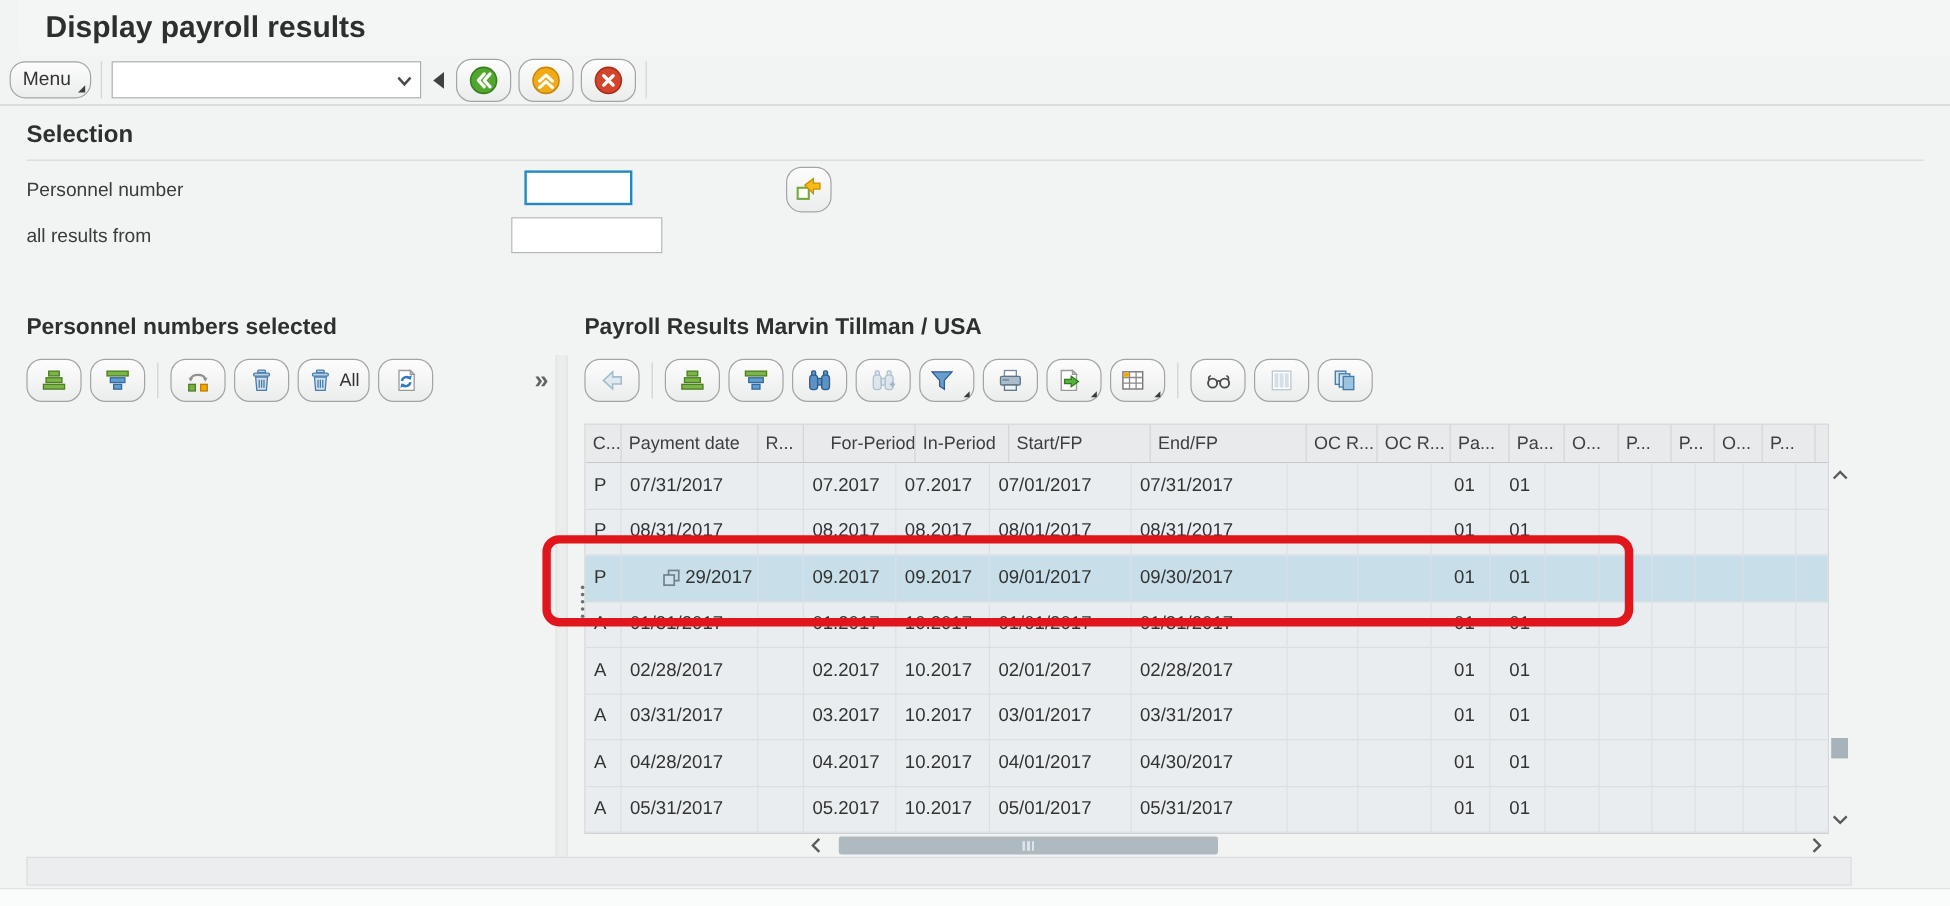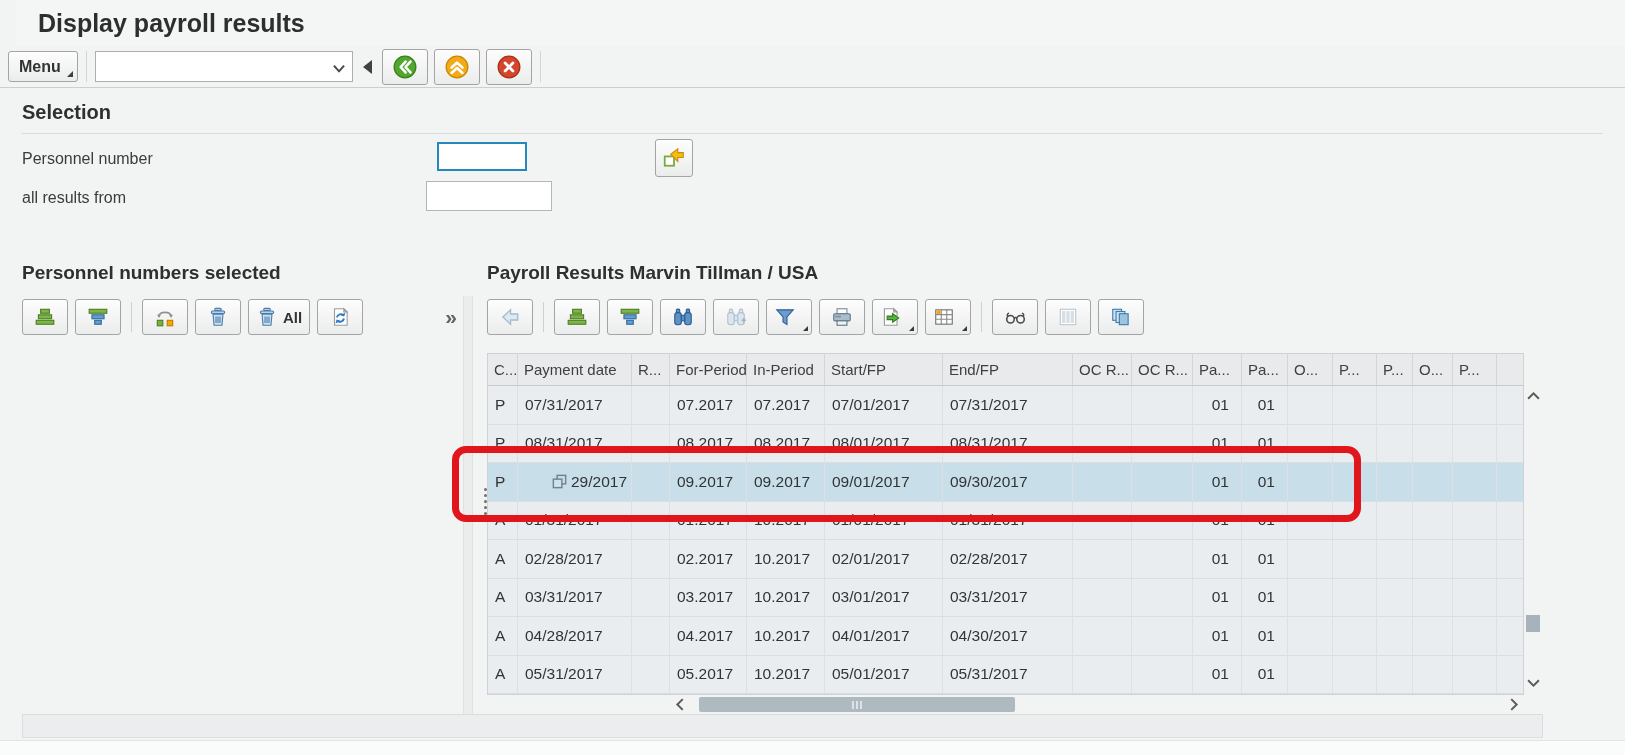--- a/index.html
+++ b/index.html
@@ -5,21 +5,21 @@
   html,body{margin:0;padding:0;background:#e9eaea;}
   .screen{position:relative;width:1625px;height:755px;background:#f2f3f3;overflow:hidden;
           font-family:"Liberation Sans",sans-serif;color:#333;}
   .abs{position:absolute;}
 
   
   .titlebar{left:16px;top:0;width:100%;height:46px;background:#f4f5f5;}
   .title{margin:0;padding:9px 0 0 22px;font-size:25px;font-weight:700;color:#2d2e2e;}
   .top-toolbar{left:0;top:46px;width:100%;height:42px;border-bottom:1px solid #cdced0;
                display:flex;align-items:center;gap:8px;padding-left:8px;box-sizing:border-box;background:#f2f3f3;}
-  .btnc{background:linear-gradient(#fdfdfd,#ebecec);border:1px solid #a2a4a6;border-radius:3px;cursor:pointer;font-weight:bold;}
+  .btnc{background:linear-gradient(#fdfdfd,#ebecec);border:1px solid #a2a4a6;border-radius:13px;cursor:pointer;}
   .menu-btn{position:relative;height:31px;min-width:66px;font-size:16px;color:#333;
             padding:0 16px 0 10px;text-align:left;font-family:inherit;}
   .corner{position:absolute;right:4px;bottom:4px;width:0;height:0;
           border-left:6px solid transparent;border-bottom:6px solid #3e3e3e;}
   .corner-sm{position:absolute;right:3px;bottom:3px;width:0;height:0;
           border-left:5px solid transparent;border-bottom:5px solid #3a3a3a;}
   .tsep{width:1px;height:31px;background:#d3d4d5;}
   .combo{position:relative;width:258px;height:31px;background:#fff;border:1px solid #acaeaf;
          display:flex;align-items:center;box-sizing:border-box;}
   .combo input{border:none;outline:none;flex:1;height:100%;font-size:15px;padding:0 6px;background:transparent;font-family:inherit;}
@@ -360,21 +360,21 @@
           </svg>
         </span>
       </button>
     </div>
 
   <div class="abs rtable">
     <div class="rhead" id="rhead">
         <div class="hc" style="width: 30px;">C...</div>
         <div class="hc" style="width: 114px;">Payment date</div>
         <div class="hc" style="width: 38px;">R...</div>
-        <div class="hc" style="width: 77px;">For-Period</div>
+        <div class="hc" style="width: 77px; margin-left: 16px;">For-Period</div>
         <div class="hc" style="width: 78px;">In-Period</div>
         <div class="hc" style="width: 118px;">Start/FP</div>
         <div class="hc" style="width: 130px;">End/FP</div>
         <div class="hc" style="width: 59px;">OC R...</div>
         <div class="hc" style="width: 61px;">OC R...</div>
         <div class="hc" style="width: 49px;">Pa...</div>
         <div class="hc" style="width: 46px;">Pa...</div>
         <div class="hc" style="width: 45px;">O...</div>
         <div class="hc" style="width: 44px;">P...</div>
         <div class="hc" style="width: 36px;">P...</div>

